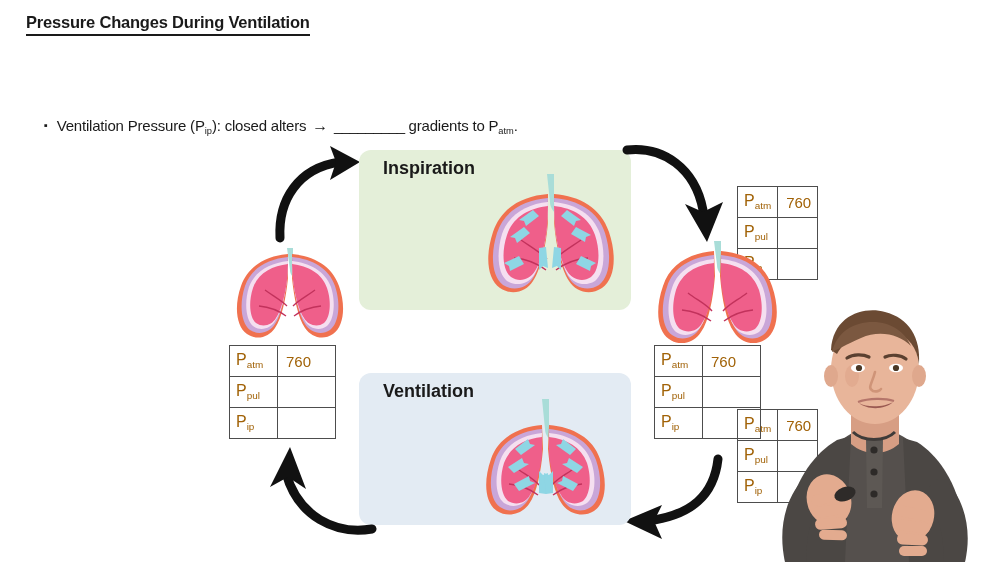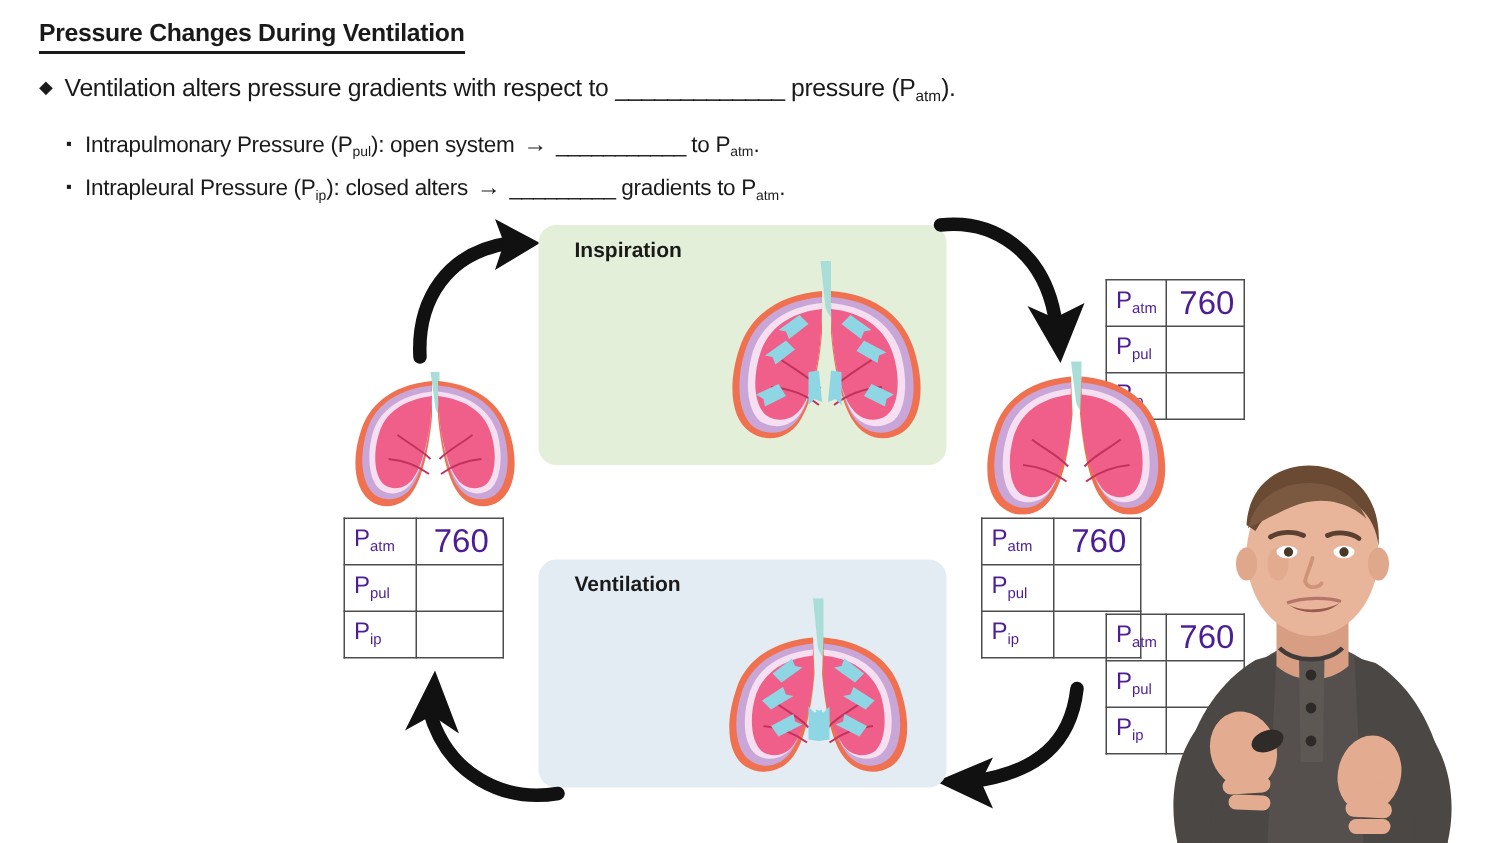--- a/index.html
+++ b/index.html
@@ -48,40 +48,40 @@
   #inspiration-box {
     left: 359px; top: 150px; width: 272px; height: 160px;
     background: #e4efd9;
   }
   #expiration-box {
     left: 359px; top: 373px; width: 272px; height: 152px;
     background: #e3ebf3;
   }
   .stage-label {
     position: absolute; left: 24px; top: 8px;
-    font-size: 14px; font-weight: bold; color: #1a1a1a;
+    font-size: 18px; font-weight: bold; color: #1a1a1a;
   }
 
   
   .ptable {
     position: absolute;
     border-collapse: collapse;
     background: transparent;
   }
   .ptable td {
     border: 1px solid #4d4d4d;
     height: 31px;
     font-size: 16px;
-    color: #4c1d95;
+    color: #a16207;
     padding: 0 6px;
     vertical-align: middle;
   }
   .ptable td.lab { width: 48px; }
   .ptable td.val { width: 58px; text-align: left; }
-  .ptable td.val.num { font-size: 22px; padding-left: 8px; text-align: center; }
+  .ptable td.val.num { font-size: 15px; padding-left: 8px; }
 
   #insp-table { left: 378px; top: 36px; }
   #exp-table  { left: 378px; top: 36px; }
   #left-table  { left: 229px; top: 345px; }
   #right-table { left: 654px; top: 345px; }
   .ptable.inside { position: absolute; }
 
   
   .lung-wrap { position: absolute; }
   .lung-wrap svg { display: block; }
@@ -98,35 +98,24 @@
   }
   #presenter svg { display: block; }
 </style>
 </head>
 <body>
 
 <div id="slide">
 
   <div class="title">Pressure Changes During Ventilation</div>
 
-  <div class="bullet-l1">
-    <span class="dia">◆</span><span>Ventilation alters pressure gradients with respect to</span>
-    <span class="blank">_____________</span>
-    <span>pressure (P</span><sub>atm</sub><span>).</span>
-  </div>
-
-  <div class="bullet-l2a">
-    <span class="sq">▪</span><span>Intrapulmonary Pressure (P</span><sub>pul</sub><span>): open system</span>
-    <span class="arr">→</span>
-    <span class="blank">___________</span>
-    <span>to P</span><sub>atm</sub><span>.</span>
-  </div>
+
 
   <div class="bullet-l2b">
-    <span class="sq">▪</span><span>Intrapleural Pressure (P</span><sub>ip</sub><span>): closed alters</span>
+    <span class="sq">▪</span><span>Ventilation Pressure (P</span><sub>ip</sub><span>): closed alters</span>
     <span class="arr">→</span>
     <span class="blank">_________</span>
     <span>gradients to P</span><sub>atm</sub><span>.</span>
   </div>
 
   <div class="lung-wrap" style="left:225px; top:230px;">
     <svg width="130" height="110" viewBox="0 0 130 110">
       <g>
         <path d="M62 18 h6 v16 c0 6 6 10 9 13 l-4 5 c-4-4-8-7-8-12 z" fill="#a9ddd8"></path>
         <path d="M63 24 c-22 2 -40 12 -47 32 c-7 20 -5 40 6 48 c10 7 22 3 28-6 c7-10 11-30 13-50 z" fill="#f0714f"></path>

